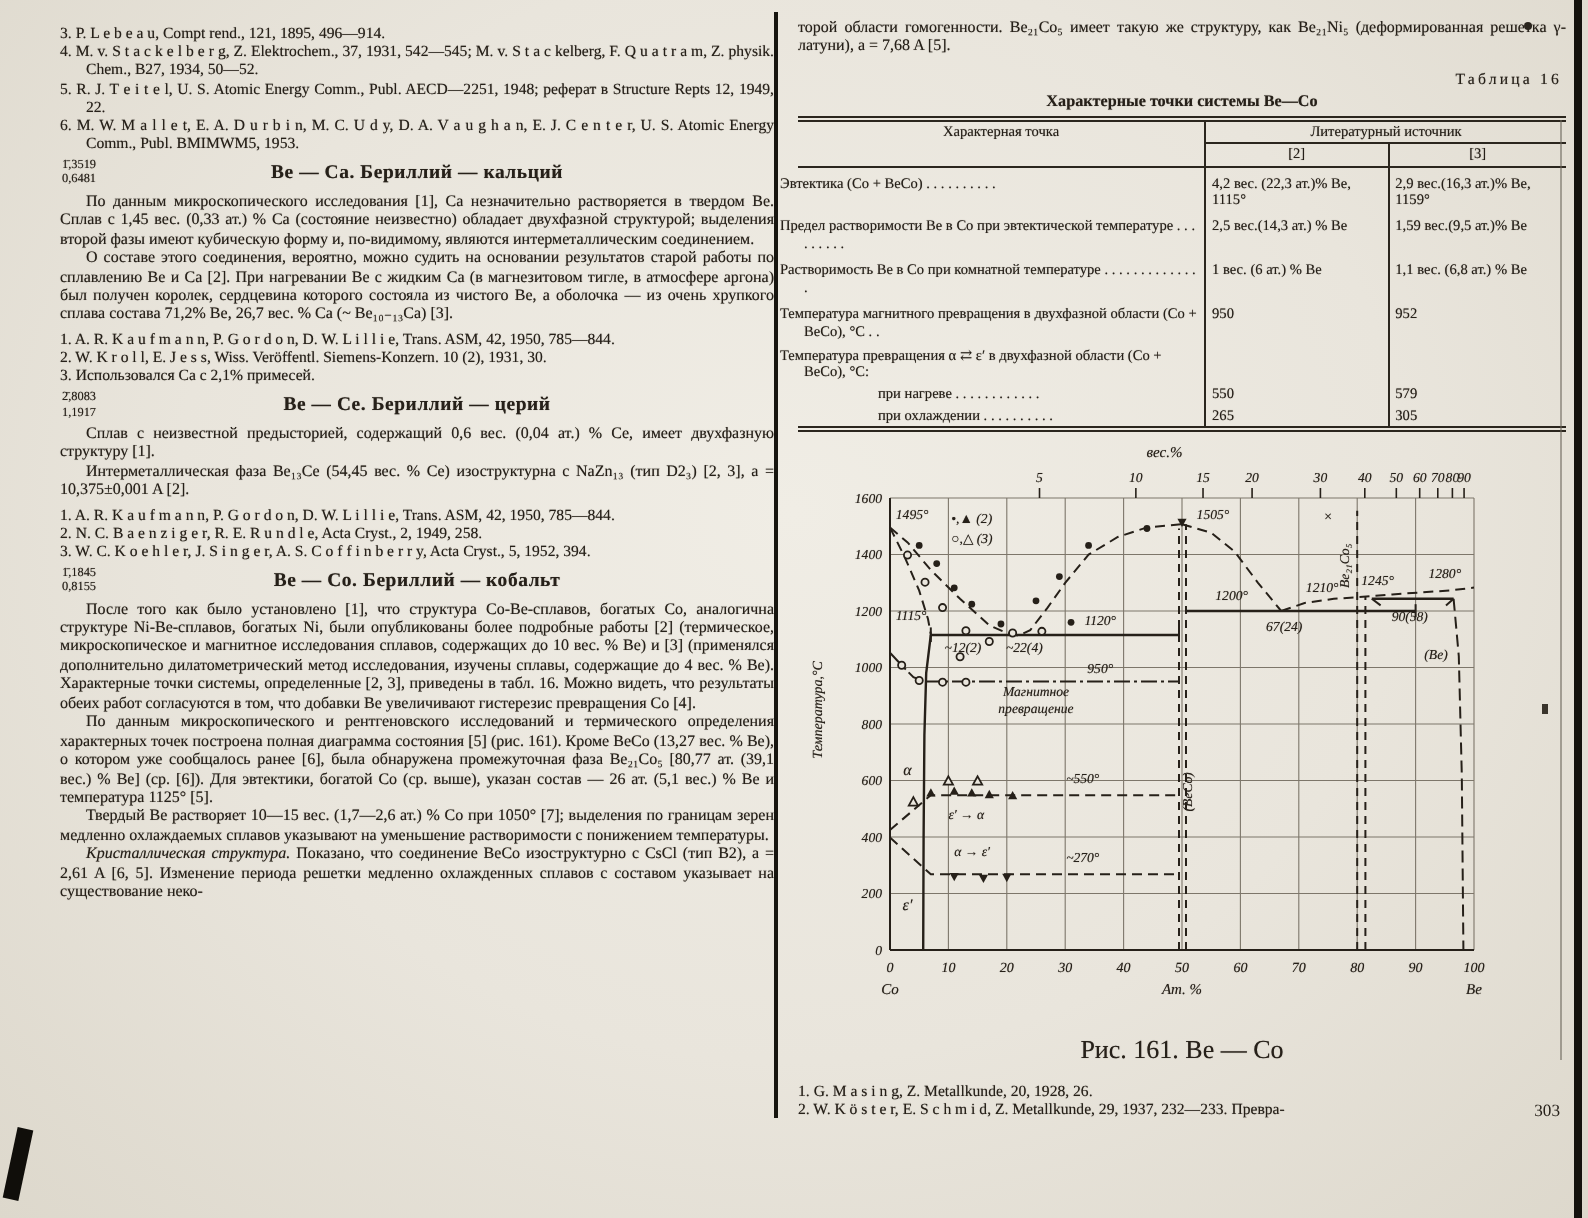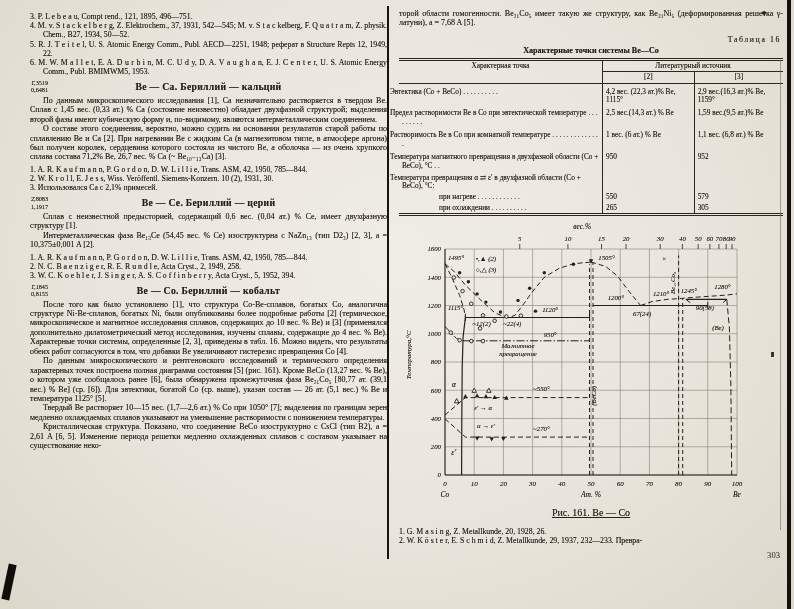--- a/index.html
+++ b/index.html
@@ -11,59 +11,59 @@
   .pr{left:399px;width:384px;font-size:7.9px;line-height:1.18;}
   .pl-inner{padding-top:9px;}
   .pr-inner{padding-top:9px;}
   .ref{font-size:7.8px;padding-left:13px;text-indent:-13px;text-align:justify;margin:0;}
   .refgrp{margin:3px 0 2px 0;}
   .para{text-indent:13px;text-align:justify;margin:0;font-size:8px;}
   .noindent{text-indent:0;}
   .headwrap{position:relative;margin:5px 0 3px 0;}
   .shead{text-align:center;font-weight:700;font-size:9.7px;letter-spacing:.3px;}
   .mlog{position:absolute;left:1px;top:-2px;font-size:6.2px;line-height:1.15;font-weight:400;}
-  .ital{}
+  .ital{font-style:italic;}
   .pgnum{position:absolute;font-size:8.6px;}
   .pgnum-l{left:40px;top:583px;margin-top:31px;}
   .pgnum-r{right:14px;top:550px;}
   
   .tab-label{text-align:right;font-size:7.8px;letter-spacing:1.6px;margin:7px 2px 0 0;}
   .tab-title{text-align:center;font-weight:700;font-size:8.1px;margin:2px 0 2px 0;}
   table.tbl{width:100%;border-collapse:collapse;font-size:7.3px;line-height:1.18;
     border-top:3px double #2b261e;border-bottom:3px double #2b261e;}
   .tbl td{padding:1px 3px;vertical-align:top;}
   .c1{width:53%;}
   .vline{border-left:1px solid #2b261e;}
   .hc{text-align:center;vertical-align:middle;}
   .bb{border-bottom:1px solid #2b261e;text-align:center;}
   .vcell{text-align:left;white-space:pre-line;vertical-align:middle;}
   .padtop td{padding-top:4px;}
   .padv td{padding-top:3px;padding-bottom:2px;}
   .sub{padding-left:40px !important;}
   .hang{padding-left:12px;text-indent:-12px;}
   .fig{margin:5px 0 0 4px;}
-  .figcap{text-align:center;font-size:10px;margin-top:2px;text-decoration:underline;}
+  .figcap{text-align:center;font-size:13px;margin-top:12px;}
   .refs-bottom{margin-top:8px;}
   
   .binding{position:absolute;left:387px;top:6px;width:2px;height:553px;background:#17150f;}
   .edge-r{position:absolute;left:787px;top:0;width:4px;height:609px;background:#14120d;}
   .edge-r2{position:absolute;left:780px;top:60px;width:1px;height:470px;background:#6a645a;opacity:.55;}
   .blot{position:absolute;left:5px;top:564px;width:8px;height:36px;background:#100e0a;transform:rotate(12deg);}
   .speck1{position:absolute;left:762px;top:11px;width:4px;height:4px;background:#2a251d;border-radius:50%;}
   .speck2{position:absolute;left:771px;top:352px;width:3px;height:5px;background:#3a352c;}
 </style>
 </head>
 <body>
 
 <div class="scan">
 
   <div class="page pl">
     <div class="pl-inner">
       <div class="refgrp">
-        <p class="ref"><span>3.</span> <span>P. L e b e a u, Compt rend., 121, 1895, 496—751.</span></p>
+        <p class="ref"><span>3.</span> <span>P. L e b e a u, Compt rend., 121, 1895, 496—914.</span></p>
         <p class="ref"><span>4.</span> <span>M. v. S t a c k e l b e r g, Z. Elektrochem., 37, 1931, 542—545; M. v. S t a c kelberg, F. Q u a t r a m, Z. physik. Chem., B27, 1934, 50—52.</span></p>
         <p class="ref"><span>5.</span> <span>R. J. T e i t e l, U. S. Atomic Energy Comm., Publ. AECD—2251, 1948; реферат в Structure Repts 12, 1949, 22.</span></p>
         <p class="ref"><span>6.</span> <span>M. W. M a l l e t, E. A. D u r b i n, M. C. U d y, D. A. V a u g h a n, E. J. C e n t e r, U. S. Atomic Energy Comm., Publ. BMIMWM5, 1953.</span></p>
       </div>
 
       <div class="headwrap">
         <div class="mlog">
           <div>1̄,3519</div>
             <div>0,6481</div>
         </div>

